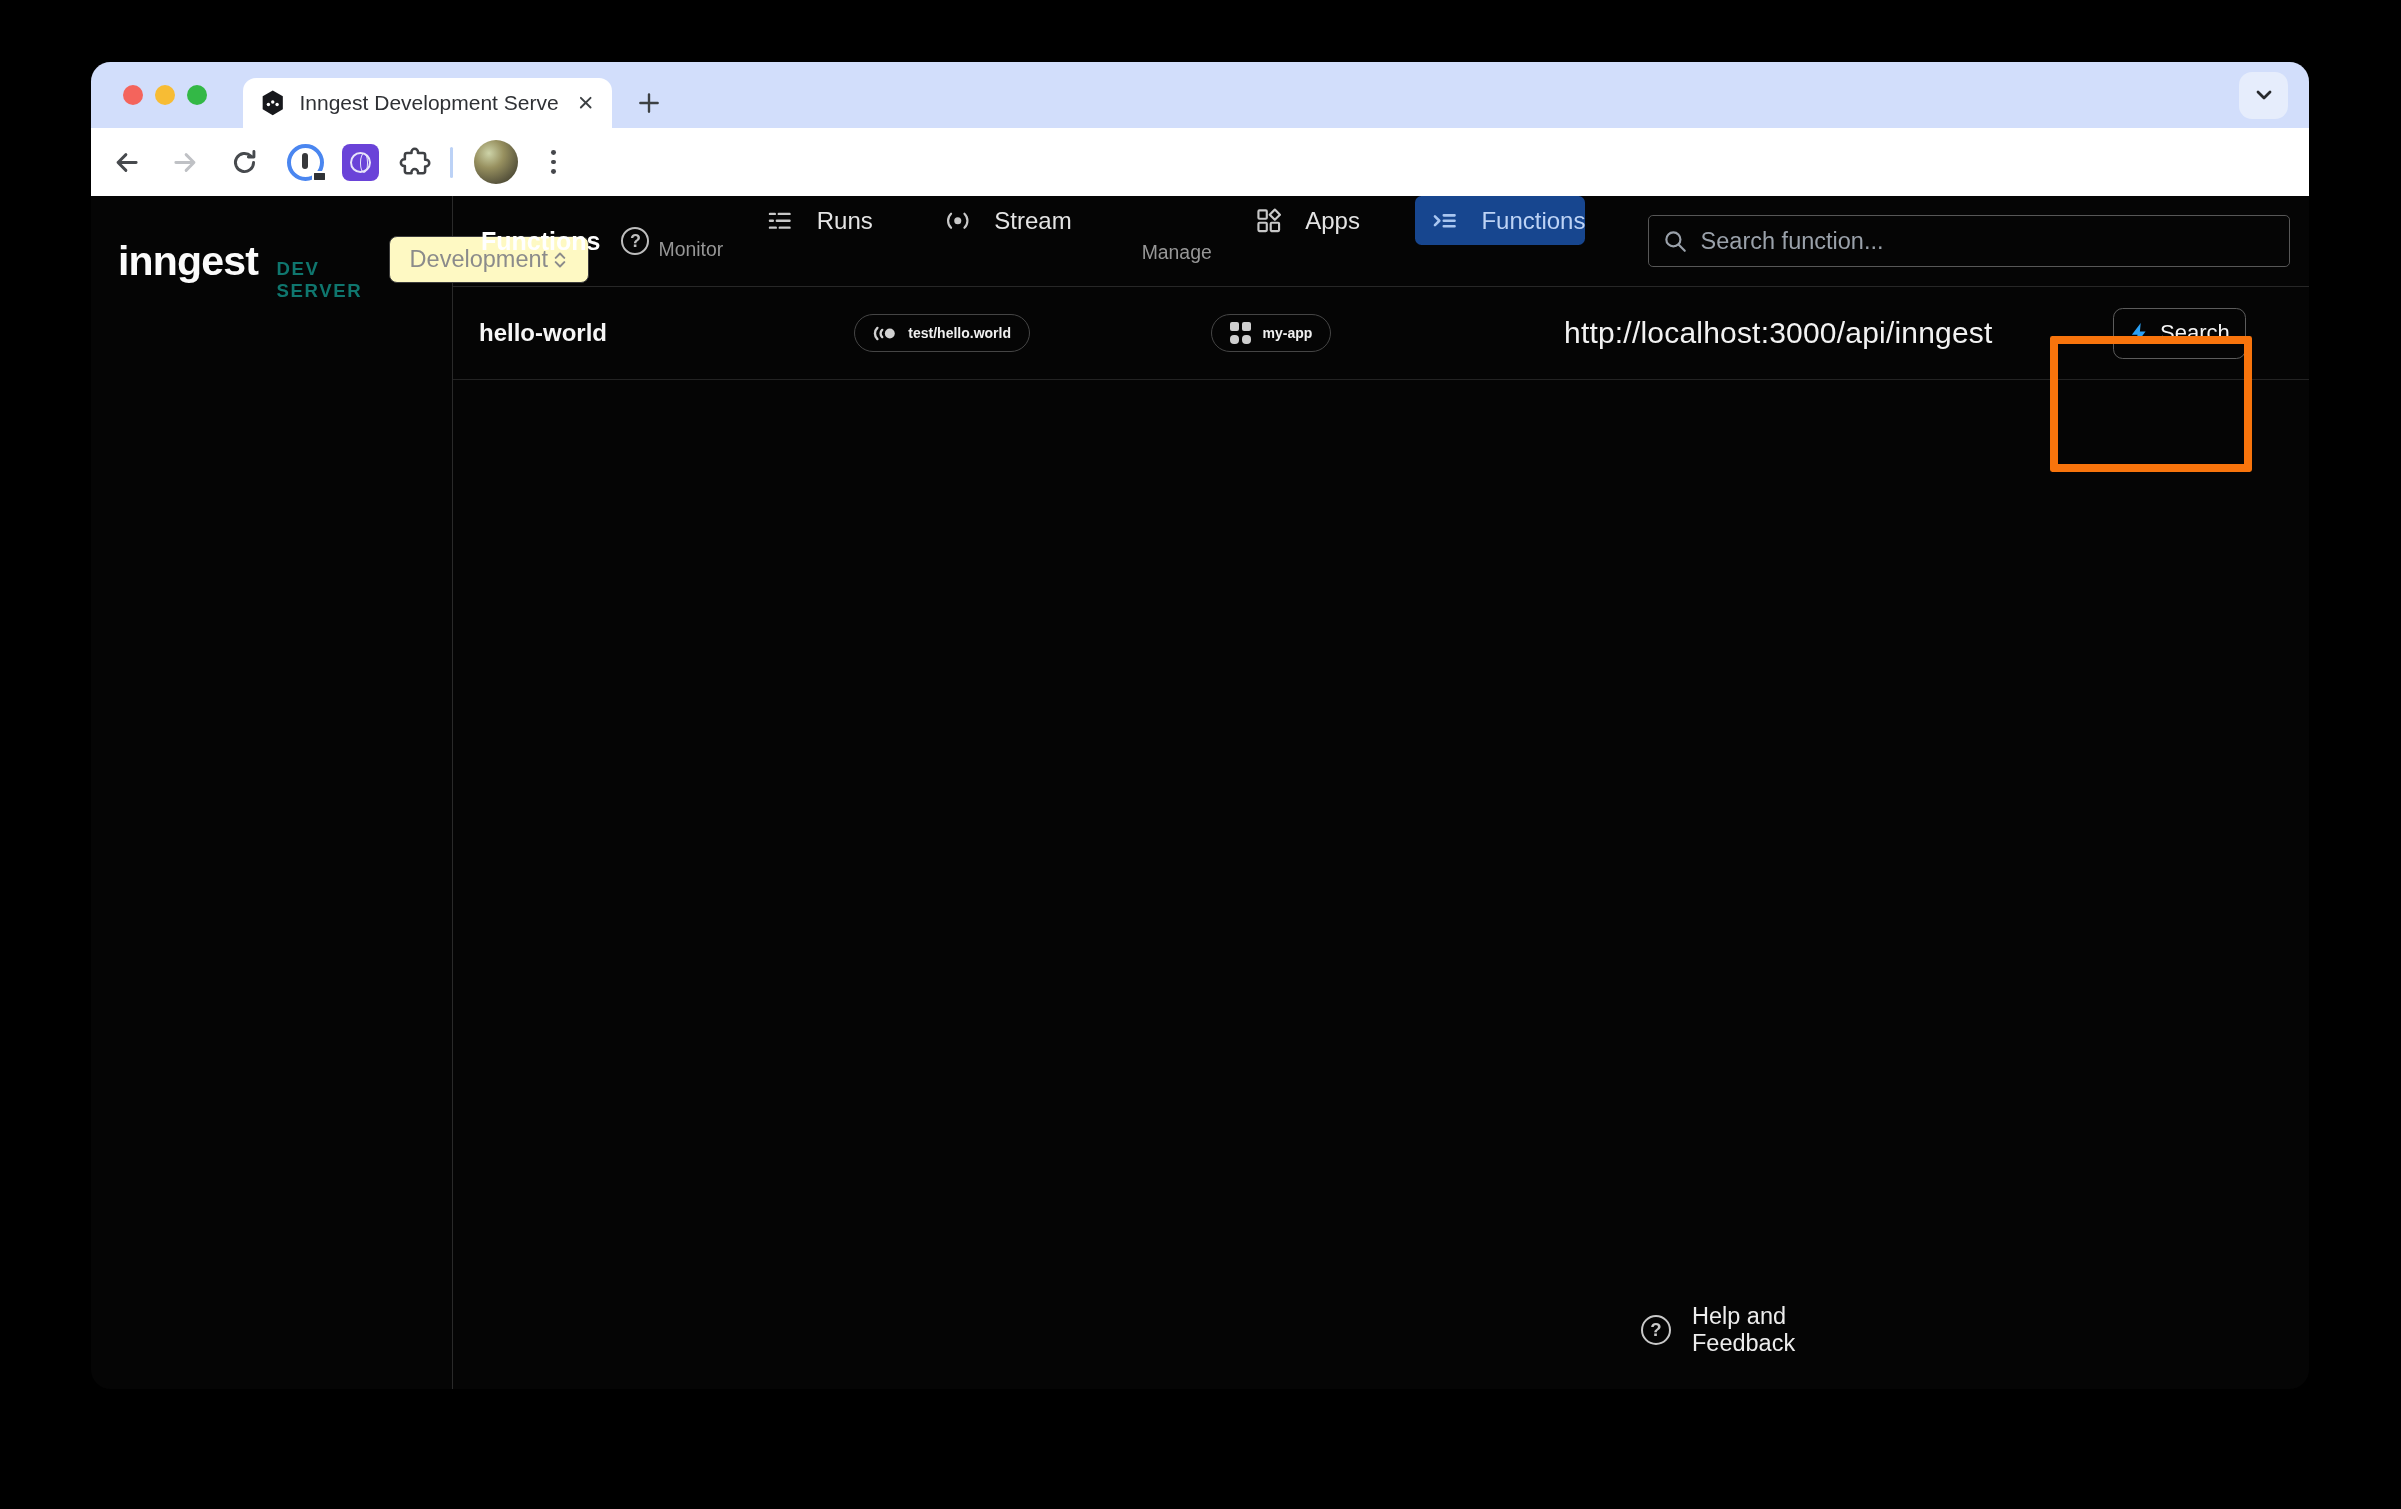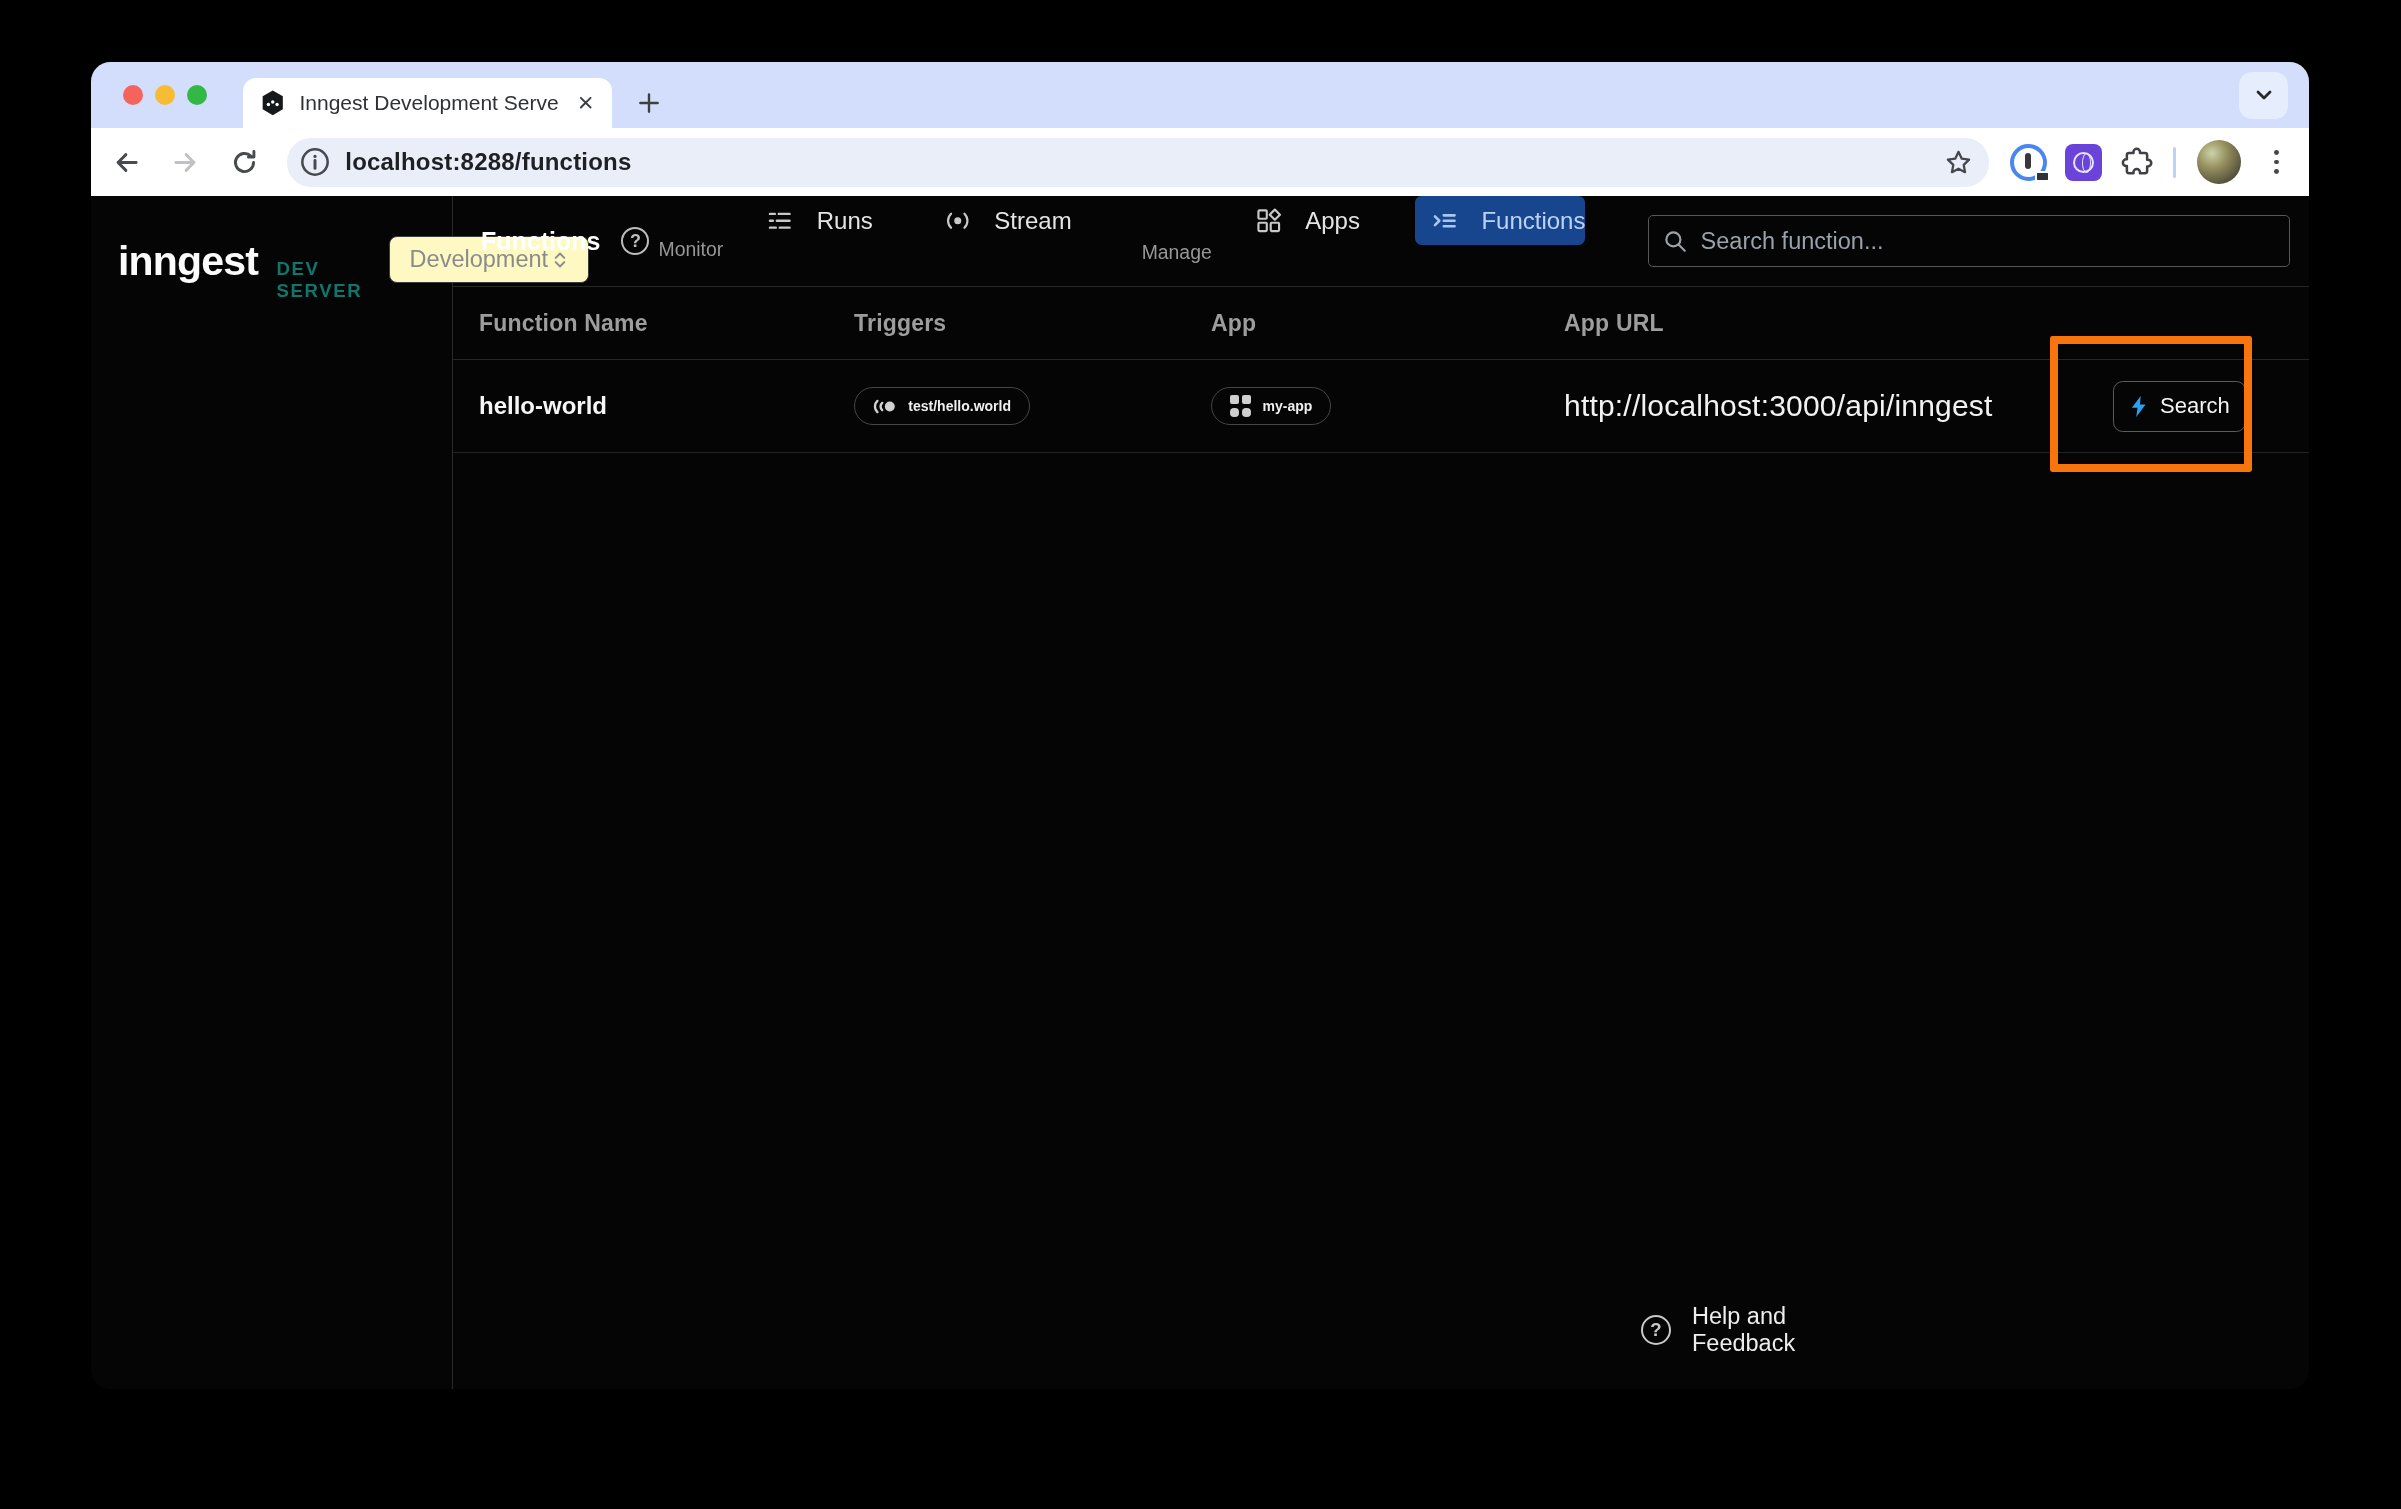--- a/index.html
+++ b/index.html
@@ -145,35 +145,20 @@
       <svg width="29" height="29" viewBox="0 0 24 24">
           <path d="M4 12h15 M12.5 5.5 L19 12 l-6.5 6.5" fill="none" stroke="#bfc1c5" stroke-width="2.4" stroke-linecap="round" stroke-linejoin="round"></path>
         </svg>
     </span>
     <span class="tbtn">
       <svg width="29" height="29" viewBox="0 0 24 24">
           <path d="M19.5 12 a7.5 7.5 0 1 1-2.2-5.3" fill="none" stroke="#474a4e" stroke-width="2.4" stroke-linecap="round"></path>
           <path d="M19.8 2.8 v4.6 h-4.6" fill="none" stroke="#474a4e" stroke-width="2.4" stroke-linecap="round" stroke-linejoin="round"></path>
         </svg>
     </span>
-    <div class="omnibox">
-      <span>
-        <svg width="32" height="32" viewBox="0 0 24 24">
-            <circle cx="12" cy="12" r="9.5" fill="none" stroke="#474a4e" stroke-width="1.9"></circle>
-            <circle cx="12" cy="7.8" r="1.2" fill="#474a4e"></circle>
-            <path d="M12 10.8 v6" stroke="#474a4e" stroke-width="2.2" stroke-linecap="round"></path>
-          </svg>
-      </span>
-      <span class="url-text">localhost:8288/functions</span>
-      <span>
-        <svg width="29" height="29" viewBox="0 0 24 24">
-            <path d="M12 3.2 l2.7 5.6 6.1.8 -4.5 4.3 1.1 6.1 L12 17.1 6.6 20 l1.1-6.1 -4.5-4.3 6.1-.8 z" fill="none" stroke="#45474b" stroke-width="1.9" stroke-linejoin="round"></path>
-          </svg>
-      </span>
-    </div>
     <span class="ext-1p">
         <span class="slot"></span>
         <span class="lock"></span>
       </span>
     <span class="ext-purple">
         <span class="globe"></span>
       </span>
     <span class="tbtn" style="margin-right:19.4px">
       <svg width="32" height="32" viewBox="0 0 24 24">
           <path d="M9.3 4.6a2.5 2.5 0 0 1 5 0c0 .2 0 .4-.1.6H18a1.6 1.6 0 0 1 1.6 1.6v3.5h.6a2.5 2.5 0 0 1 0 5h-.6v3.5A1.6 1.6 0 0 1 18 20.4h-3.8c.1-.2.1-.4.1-.6a2.5 2.5 0 0 0-5 0c0 .2 0 .4.1.6H6a1.6 1.6 0 0 1-1.6-1.6V15h-.5a2.5 2.5 0 0 1 0-5h.5V6.8A1.6 1.6 0 0 1 6 5.2h3.4c-.1-.2-.1-.4-.1-.6z" fill="none" stroke="#3f4145" stroke-width="1.9" stroke-linejoin="round"></path>
@@ -278,27 +263,20 @@
           <span>
             <svg width="26" height="26" viewBox="0 0 24 24">
                 <circle cx="10.5" cy="10.5" r="6.5" fill="none" stroke="#9aa1aa" stroke-width="2"></circle>
                 <path d="M15.5 15.5 L21 21" stroke="#9aa1aa" stroke-width="2" stroke-linecap="round"></path>
               </svg>
           </span>
           <input type="text" placeholder="Search function..." style="">
         </div>
       </div>
 
-      <div class="thead">
-        <div class="cell c1">Function Name</div>
-        <div class="cell c2">Triggers</div>
-        <div class="cell c3">App</div>
-        <div class="cell c4">App URL</div>
-        <div class="cell c5"></div>
-      </div>
 
       <div class="trow">
         <div class="cell c1 fname">hello-world</div>
         <div class="cell c2">
           <span class="badge">
             <span>
               <svg width="24" height="21" viewBox="0 0 30 26">
                   <g fill="none" stroke="#d2d2d2" stroke-width="3" stroke-linecap="round">
                     <path d="M5.5 6 a9.5 9.5 0 0 0 0 14"></path>
                     <path d="M11.5 8.5 a6 6 0 0 0 0 9"></path>

